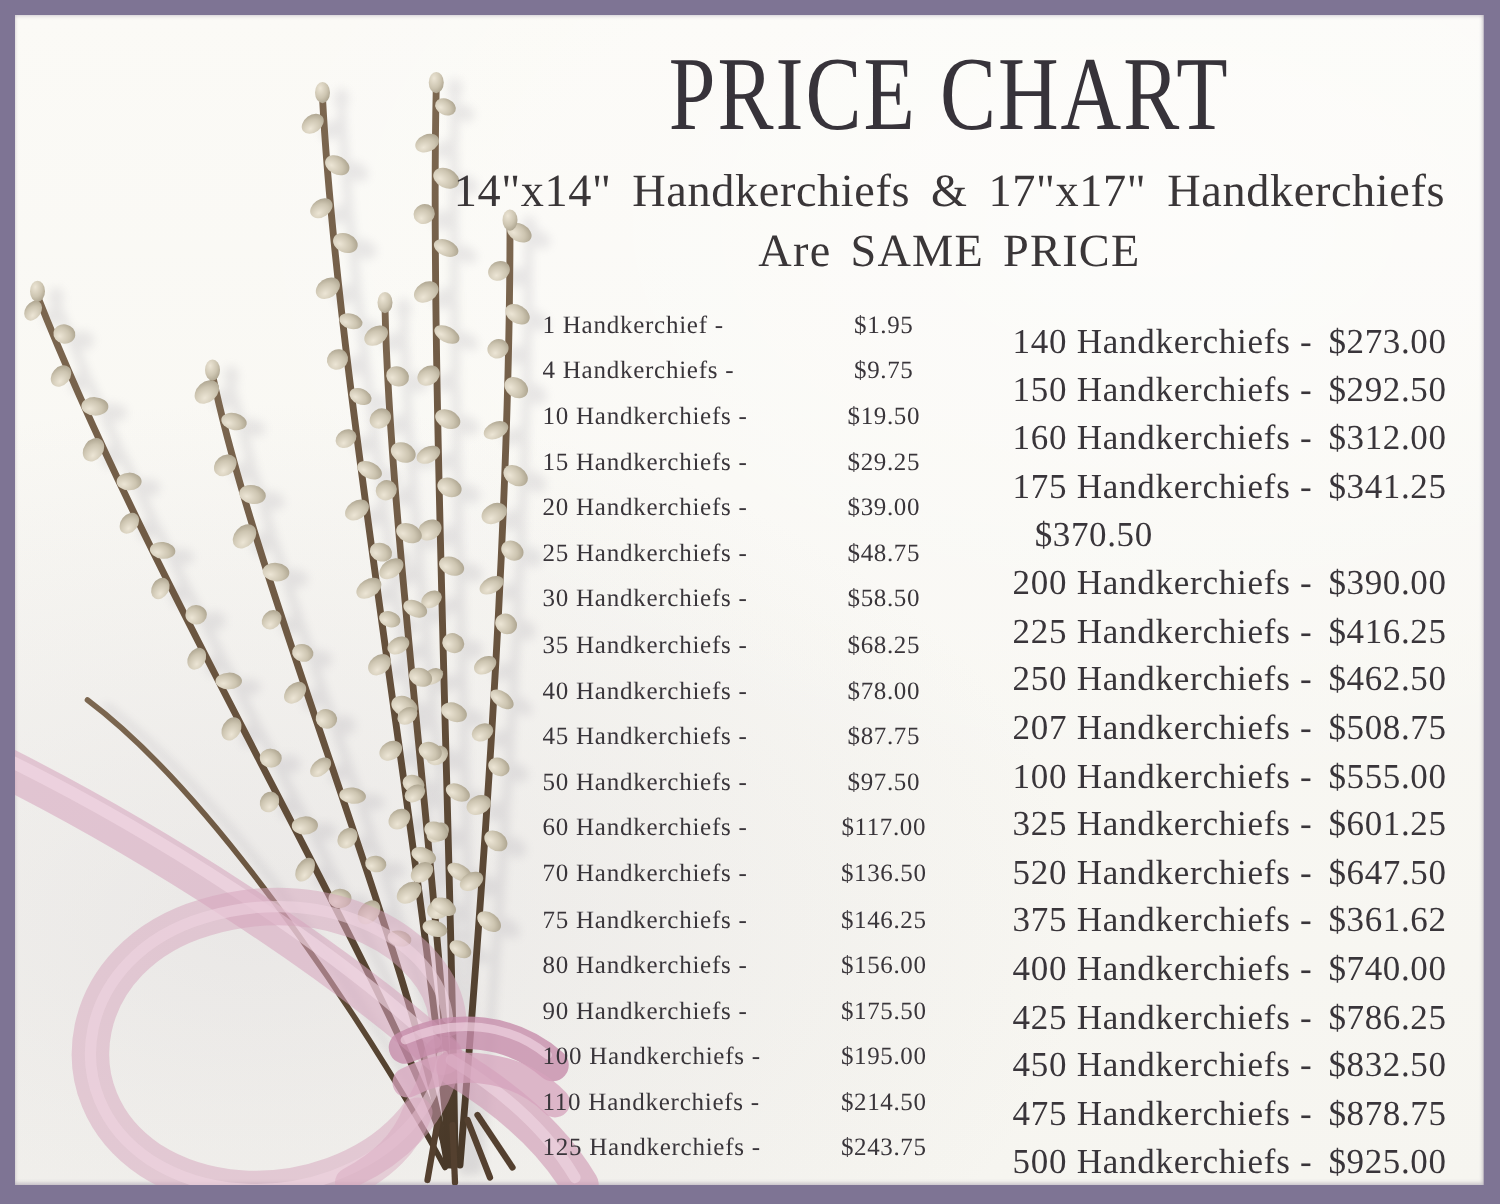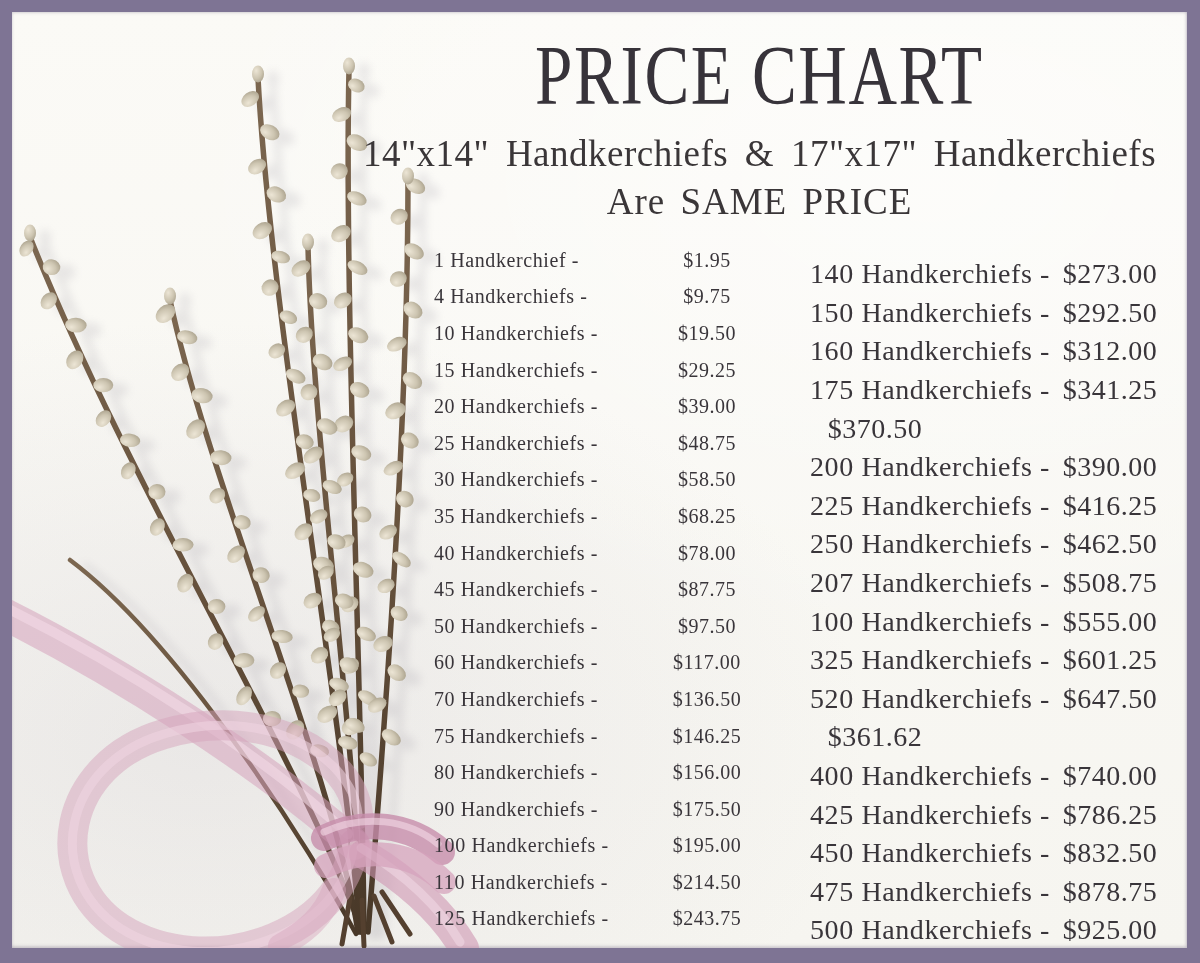--- a/index.html
+++ b/index.html
@@ -473,20 +473,21 @@
       </div>
       <div class="row">
         <span class="qty">325 Handkerchiefs -</span>
         <span class="price">$601.25</span>
       </div>
       <div class="row">
         <span class="qty">520 Handkerchiefs -</span>
         <span class="price">$647.50</span>
       </div>
       <div class="row">
+        <span class="qty">375 Handkerchiefs -</span>
         <span class="price">$361.62</span>
       </div>
       <div class="row">
         <span class="qty">400 Handkerchiefs -</span>
         <span class="price">$740.00</span>
       </div>
       <div class="row">
         <span class="qty">425 Handkerchiefs -</span>
         <span class="price">$786.25</span>
       </div>

